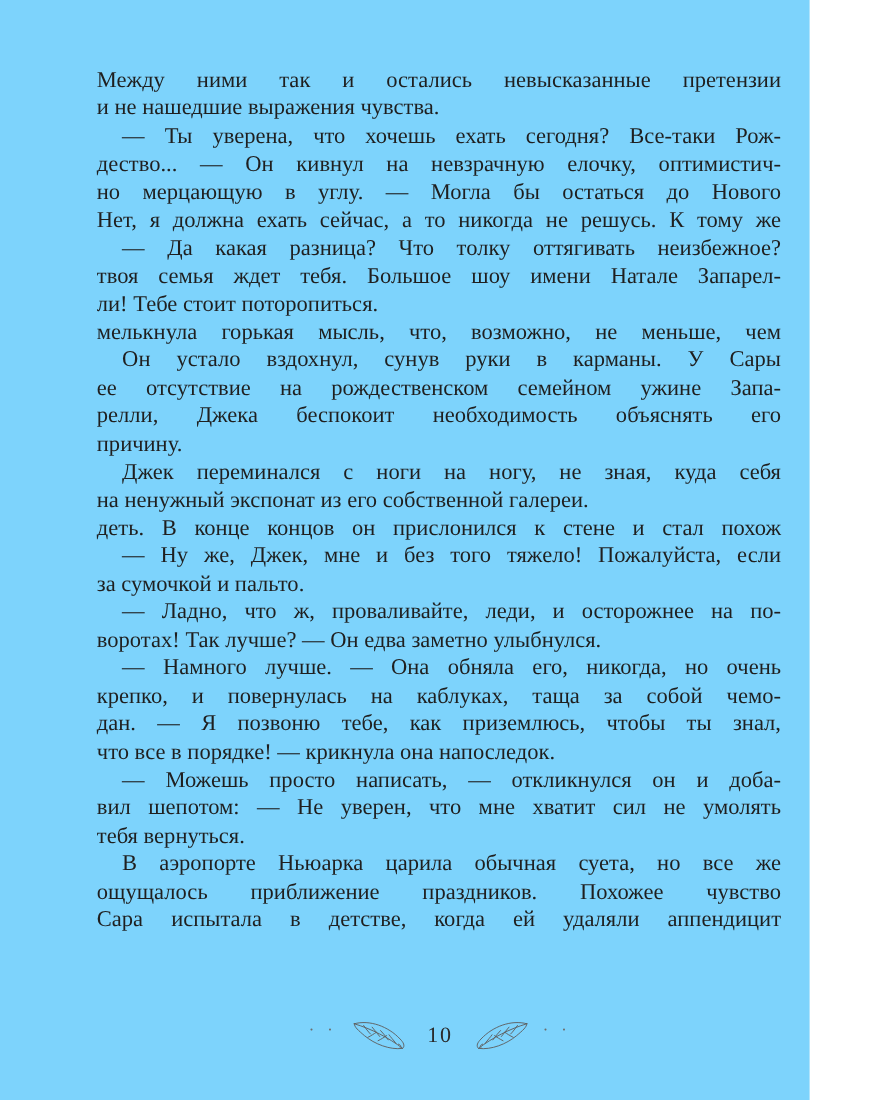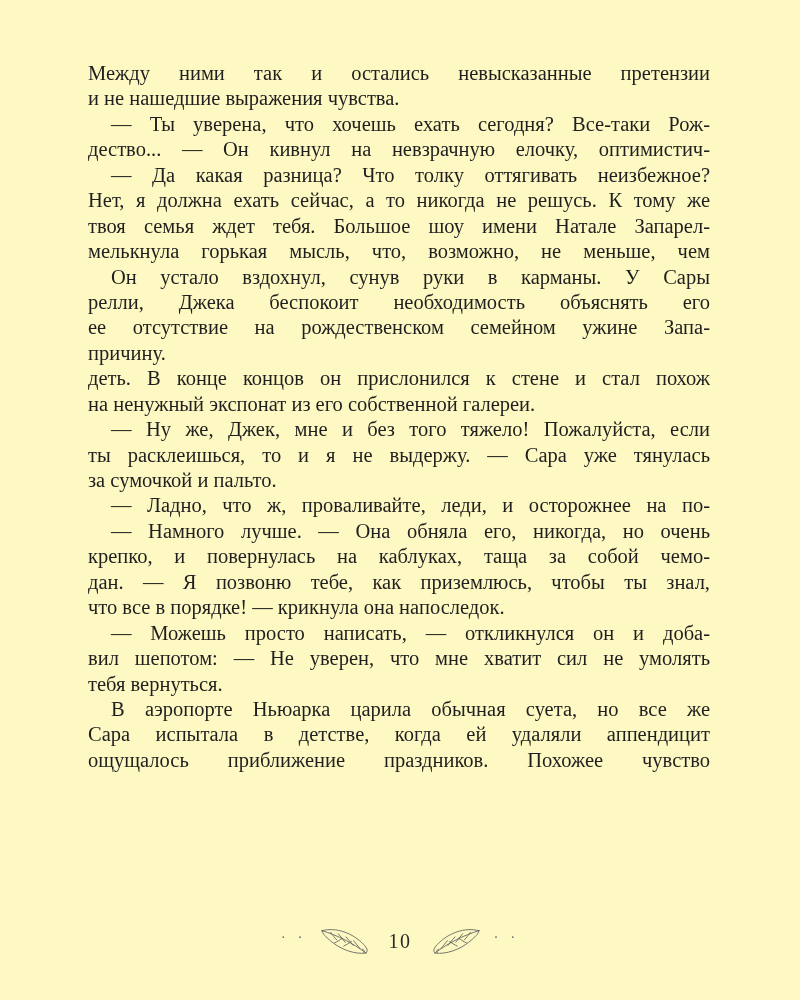--- a/index.html
+++ b/index.html
@@ -2,23 +2,23 @@
 <html><head>
 <meta charset="utf-8">
 <style>
   html, body {
     margin: 0;
     padding: 0;
     background: #ffffff;
   }
   .page {
     position: relative;
-    width: 800px;
+    width: 736px;
     height: 1000px;
-    background: #fef9c3;
+    background: #7dd3fc;
     overflow: hidden;
     font-family: "Liberation Serif", serif;
   }
   .text-block {
     position: absolute;
     top: 61px;
     left: 88px;
     width: 622px;
     color: #1f1f1f;
   }
@@ -74,44 +74,47 @@
 </head>
 <body>
 
 <div class="page">
 
   <div class="text-block">
       <div class="line">Между ними так и остались невысказанные претензии</div>
       <div class="line para-end">и не нашедшие выражения чувства.</div>
       <div class="line indent">— Ты уверена, что хочешь ехать сегодня? Все-таки Рож-</div>
       <div class="line">дество... — Он кивнул на невзрачную елочку, оптимистич-</div>
+      <div class="line">но мерцающую в углу. — Могла бы остаться до Нового</div>
+      <div class="line">Нет, я должна ехать сейчас, а то никогда не решусь. К тому же</div>
       <div class="line indent">— Да какая разница? Что толку оттягивать неизбежное?</div>
-      <div class="line">Нет, я должна ехать сейчас, а то никогда не решусь. К тому же</div>
       <div class="line">твоя семья ждет тебя. Большое шоу имени Натале Запарел-</div>
+      <div class="line para-end">ли! Тебе стоит поторопиться.</div>
       <div class="line">мелькнула горькая мысль, что, возможно, не меньше, чем</div>
       <div class="line indent">Он устало вздохнул, сунув руки в карманы. У Сары</div>
+      <div class="line">ее отсутствие на рождественском семейном ужине Запа-</div>
       <div class="line">релли, Джека беспокоит необходимость объяснять его</div>
-      <div class="line">ее отсутствие на рождественском семейном ужине Запа-</div>
       <div class="line para-end">причину.</div>
+      <div class="line indent">Джек переминался с ноги на ногу, не зная, куда себя</div>
+      <div class="line para-end">на ненужный экспонат из его собственной галереи.</div>
       <div class="line">деть. В конце концов он прислонился к стене и стал похож</div>
-      <div class="line para-end">на ненужный экспонат из его собственной галереи.</div>
       <div class="line indent">— Ну же, Джек, мне и без того тяжело! Пожалуйста, если</div>
-      <div class="line">ты расклеишься, то и я не выдержу. — Сара уже тянулась</div>
       <div class="line para-end">за сумочкой и пальто.</div>
       <div class="line indent">— Ладно, что ж, проваливайте, леди, и осторожнее на по-</div>
+      <div class="line para-end">воротах! Так лучше? — Он едва заметно улыбнулся.</div>
       <div class="line indent">— Намного лучше. — Она обняла его, никогда, но очень</div>
       <div class="line">крепко, и повернулась на каблуках, таща за собой чемо-</div>
       <div class="line">дан. — Я позвоню тебе, как приземлюсь, чтобы ты знал,</div>
       <div class="line para-end">что все в порядке! — крикнула она напоследок.</div>
       <div class="line indent">— Можешь просто написать, — откликнулся он и доба-</div>
       <div class="line">вил шепотом: — Не уверен, что мне хватит сил не умолять</div>
       <div class="line para-end">тебя вернуться.</div>
       <div class="line indent">В аэропорте Ньюарка царила обычная суета, но все же</div>
+      <div class="line">ощущалось приближение праздников. Похожее чувство</div>
       <div class="line">Сара испытала в детстве, когда ей удаляли аппендицит</div>
-      <div class="line">ощущалось приближение праздников. Похожее чувство</div>
     </div>
 
   <div class="footer">
     <span class="dots">· ·</span>
 
     <svg class="feather left" width="54" height="31" viewBox="0 0 70 40" fill="none">
       <g stroke="#5f5f5f" stroke-width="1.1" stroke-linecap="round" fill="none">
         <path d="M4,6 C22,1 44,9 58,24 C62,28 64,32 61,35 C46,37 28,30 16,20 C9,14 4,10 4,6 Z"></path>
         <path d="M4,6 C24,12 44,22 61,35"></path>
         <path d="M15,8 C18,12 20,15 23,18"></path>

